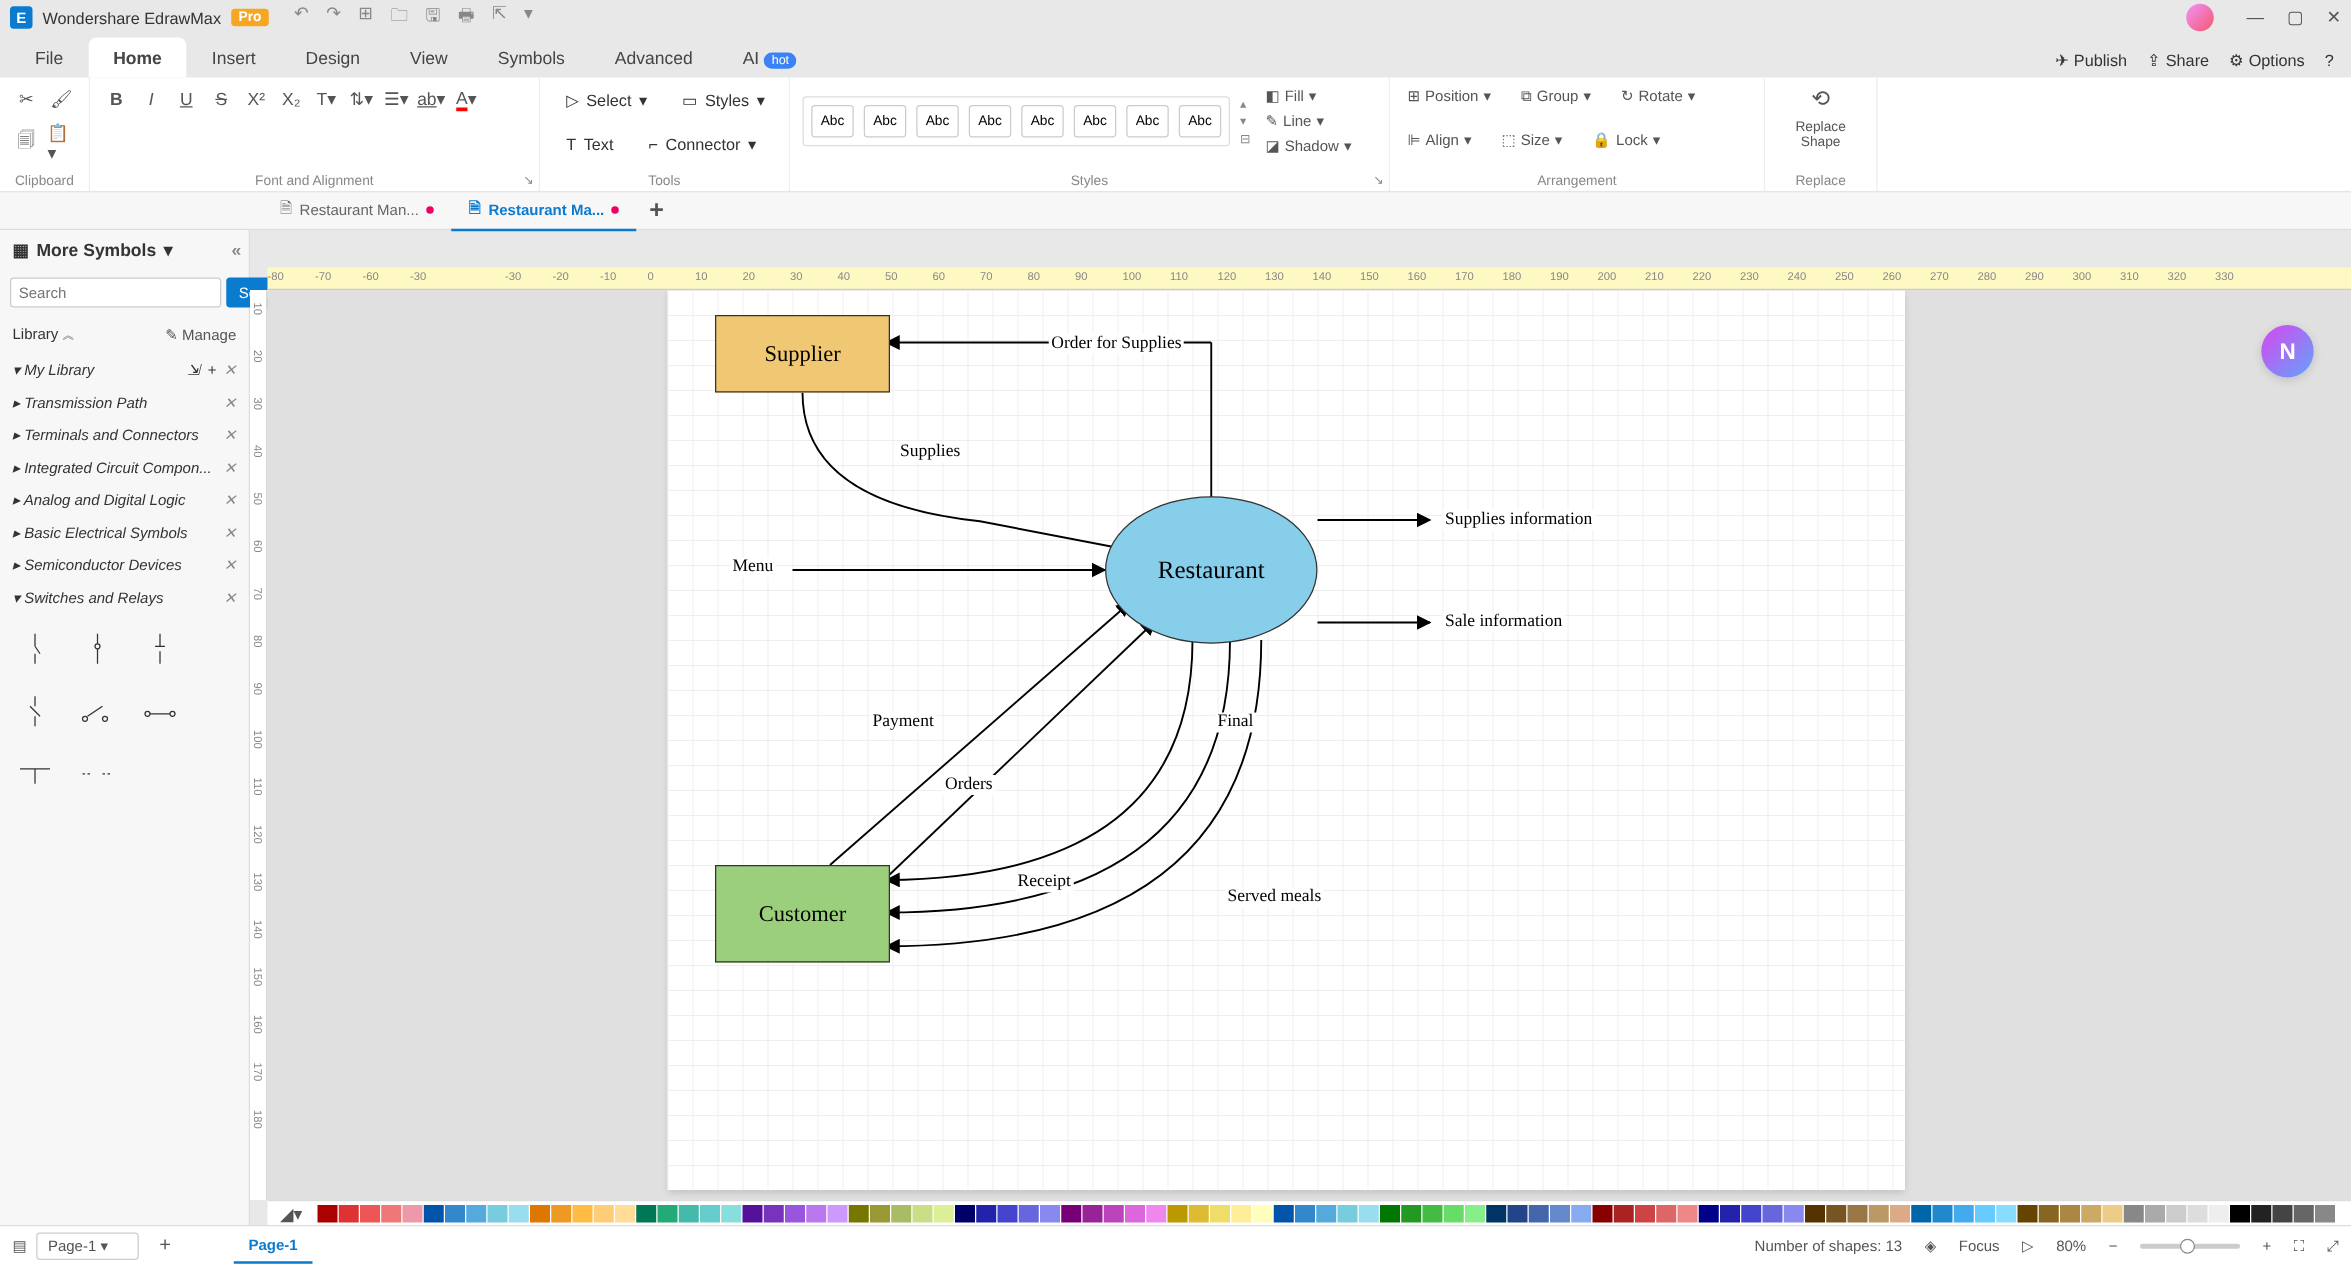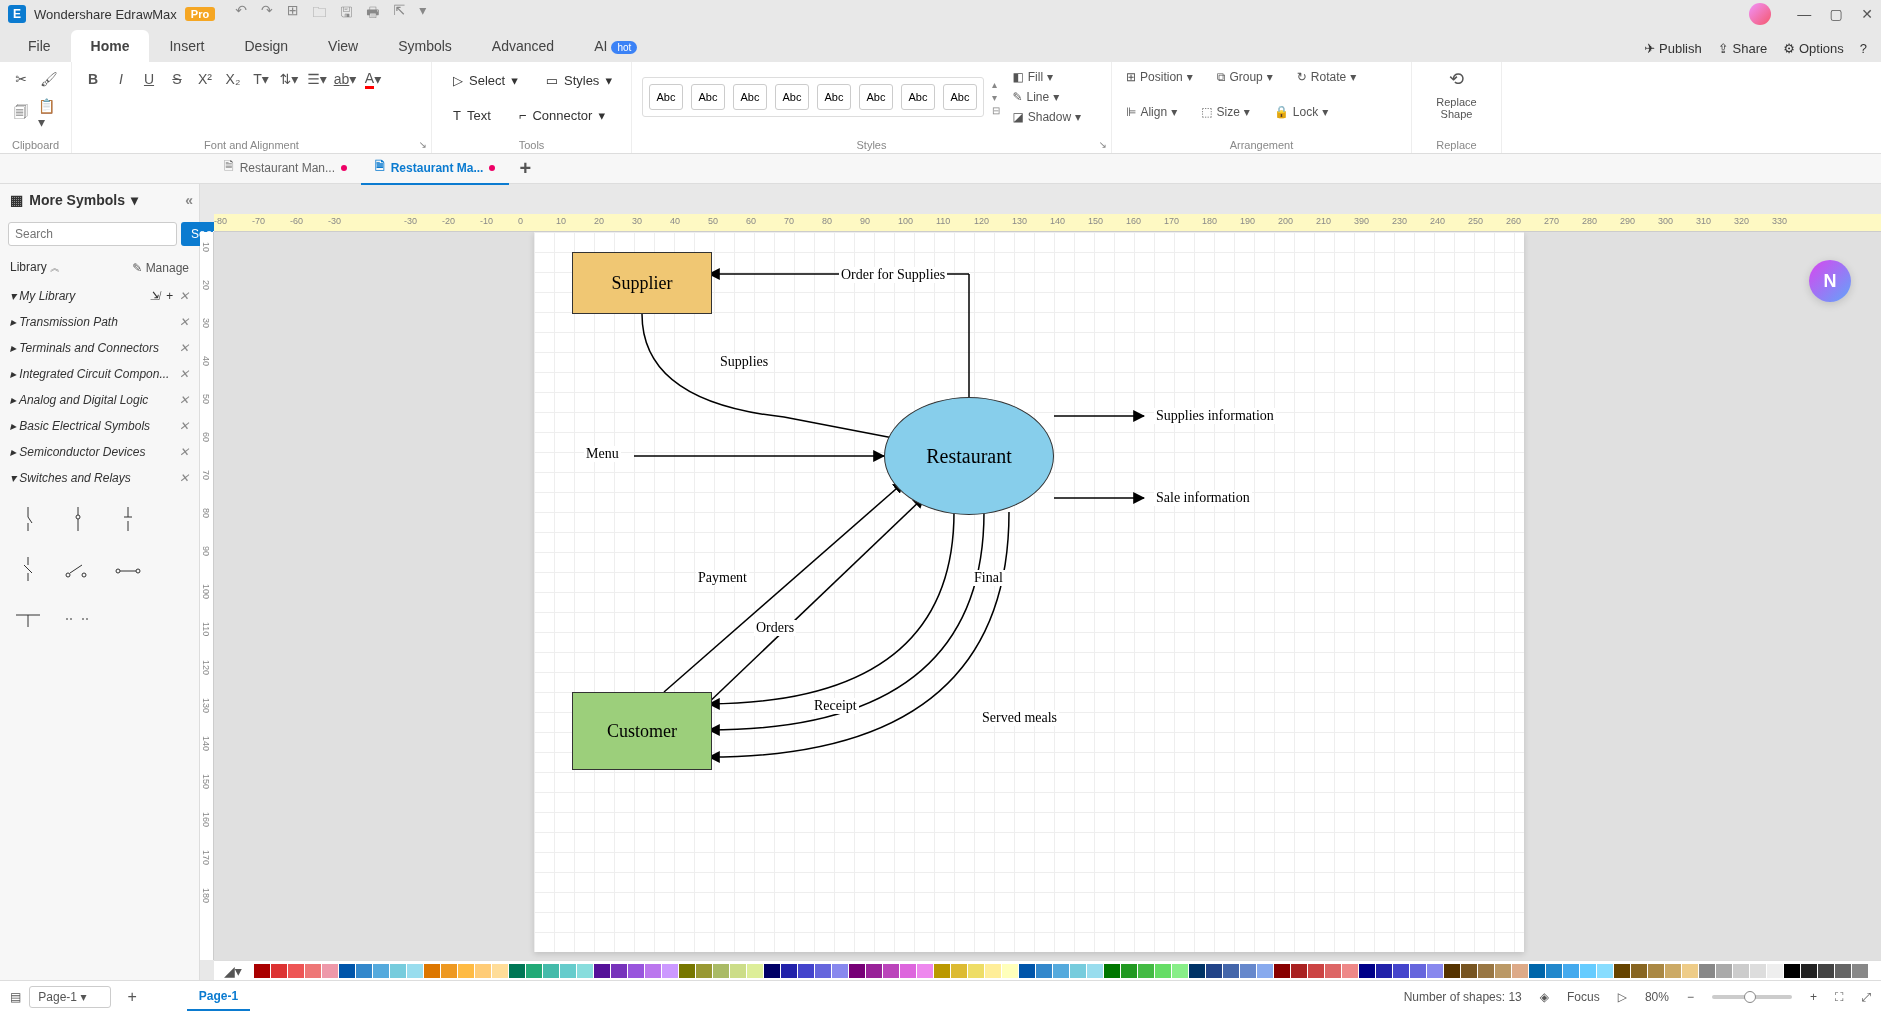--- a/index.html
+++ b/index.html
@@ -373,21 +373,21 @@
     <span style="left: 760px;">120</span>
     <span style="left: 798px;">130</span>
     <span style="left: 836px;">140</span>
     <span style="left: 874px;">150</span>
     <span style="left: 912px;">160</span>
     <span style="left: 950px;">170</span>
     <span style="left: 988px;">180</span>
     <span style="left: 1026px;">190</span>
     <span style="left: 1064px;">200</span>
     <span style="left: 1102px;">210</span>
-    <span style="left: 1140px;">390</span>
+    <span style="left: 1140px;">220</span>
     <span style="left: 1178px;">230</span>
     <span style="left: 1216px;">240</span>
     <span style="left: 1254px;">250</span>
     <span style="left: 1292px;">260</span>
     <span style="left: 1330px;">270</span>
     <span style="left: 1368px;">280</span>
     <span style="left: 1406px;">290</span>
     <span style="left: 1444px;">300</span>
     <span style="left: 1482px;">310</span>
     <span style="left: 1520px;">320</span>

